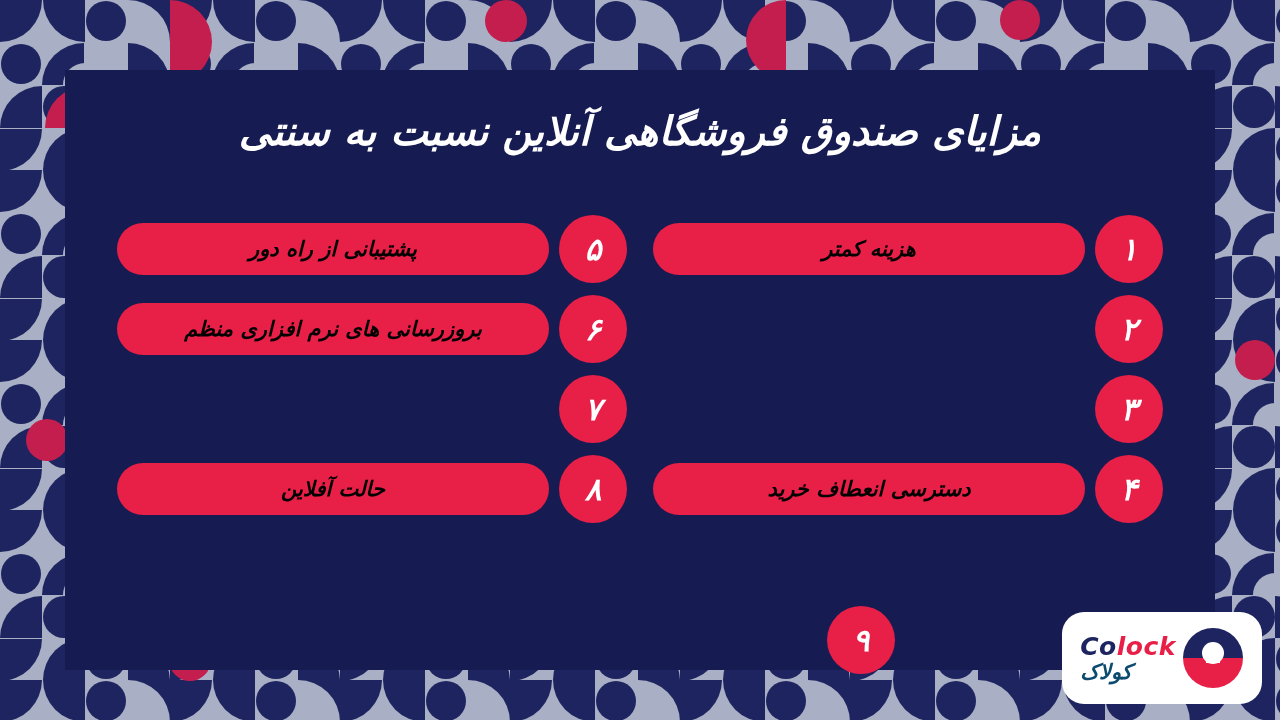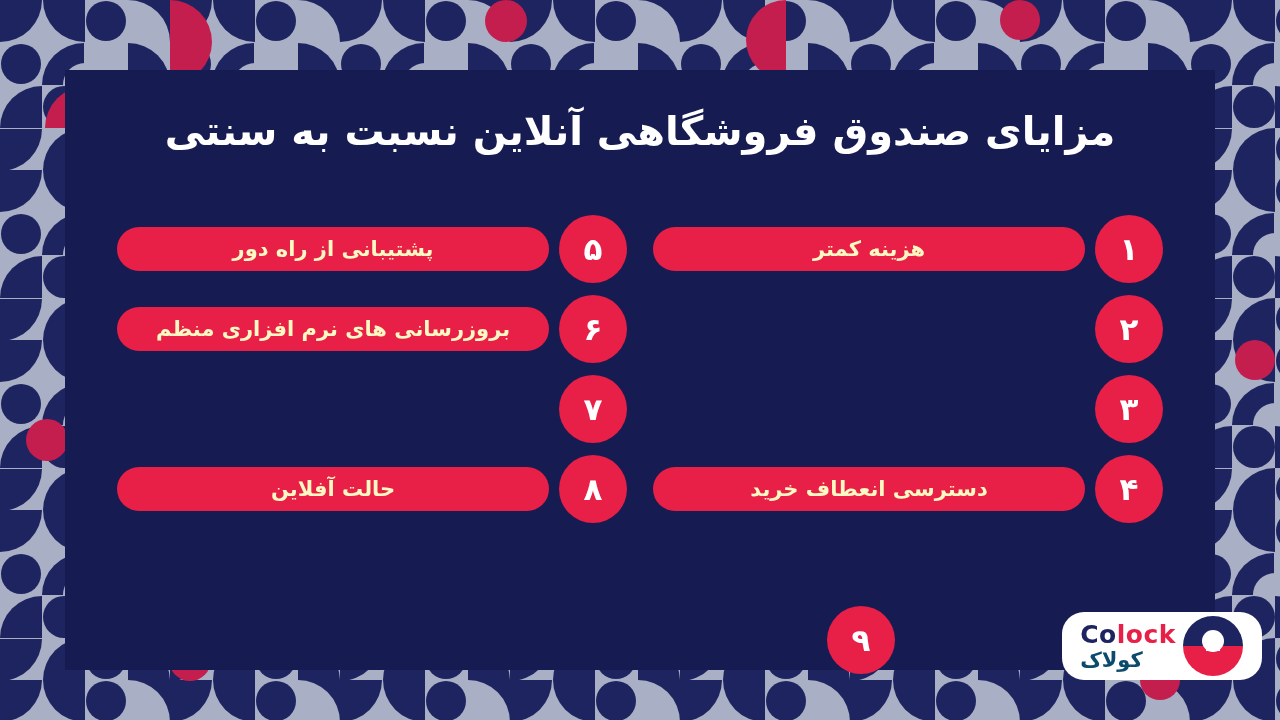--- a/index.html
+++ b/index.html
@@ -2,21 +2,21 @@
 <html lang="fa" dir="rtl"><head>
 <meta charset="utf-8">
 <style>
   html,body{margin:0;padding:0;}
   body{
     width:1280px;height:720px;overflow:hidden;
     font-family:"DejaVu Sans","Liberation Sans",sans-serif;
     background:#A9AFC4;
     position:relative;
   }
-  #stage{position:absolute;inset:0;width:1280px;height:720px;overflow:hidden;}
+  #stage{position:absolute;inset:0;width:1280px;height:720px;overflow:hidden;font-style:italic;}
 
   
   #pattern-bg{position:absolute;inset:0;width:1280px;height:720px;}
 
   
   .panel{
     position:absolute;
     left:65px;top:70px;
     width:1150px;height:600px;
     background:#161C52;
@@ -67,24 +67,24 @@
     flex:0 0 auto;
     width:68px;height:68px;border-radius:50%;
     background:#E81F47;
     color:#FFFFFF;
     display:flex;align-items:center;justify-content:center;
     font-size:31px;font-weight:bold;
     line-height:1;
   }
   .pill{
     flex:1 1 auto;
-    height:44px;
+    height:52px;
     border-radius:26px;
     background:#E81F47;
-    color:#fef9c3;
+    color:#000000;
     display:flex;align-items:center;justify-content:center;
     font-size:21px;font-weight:bold;
     padding:0 18px;
     box-sizing:border-box;
     white-space:nowrap;
     direction:rtl;
   }
 
   
   .bottom-row{
@@ -94,21 +94,21 @@
     display:flex;flex-direction:row;justify-content:center;
     direction:rtl;
   }
   .bottom-row .item-row{width:510px;}
   .bottom-row .pill{max-width:400px;margin-right:auto;}
 
   
   .logo{
     position:absolute;
     left:1062px;top:612px;
-    width:200px;height:68px;
+    width:200px;height:92px;
     background:#FFFFFF;
     border-radius:22px;
     z-index:9;
     display:flex;flex-direction:row;align-items:center;
     justify-content:center;
     gap:6px;
     direction:ltr;
     box-sizing:border-box;
     padding:6px 10px;
   }

